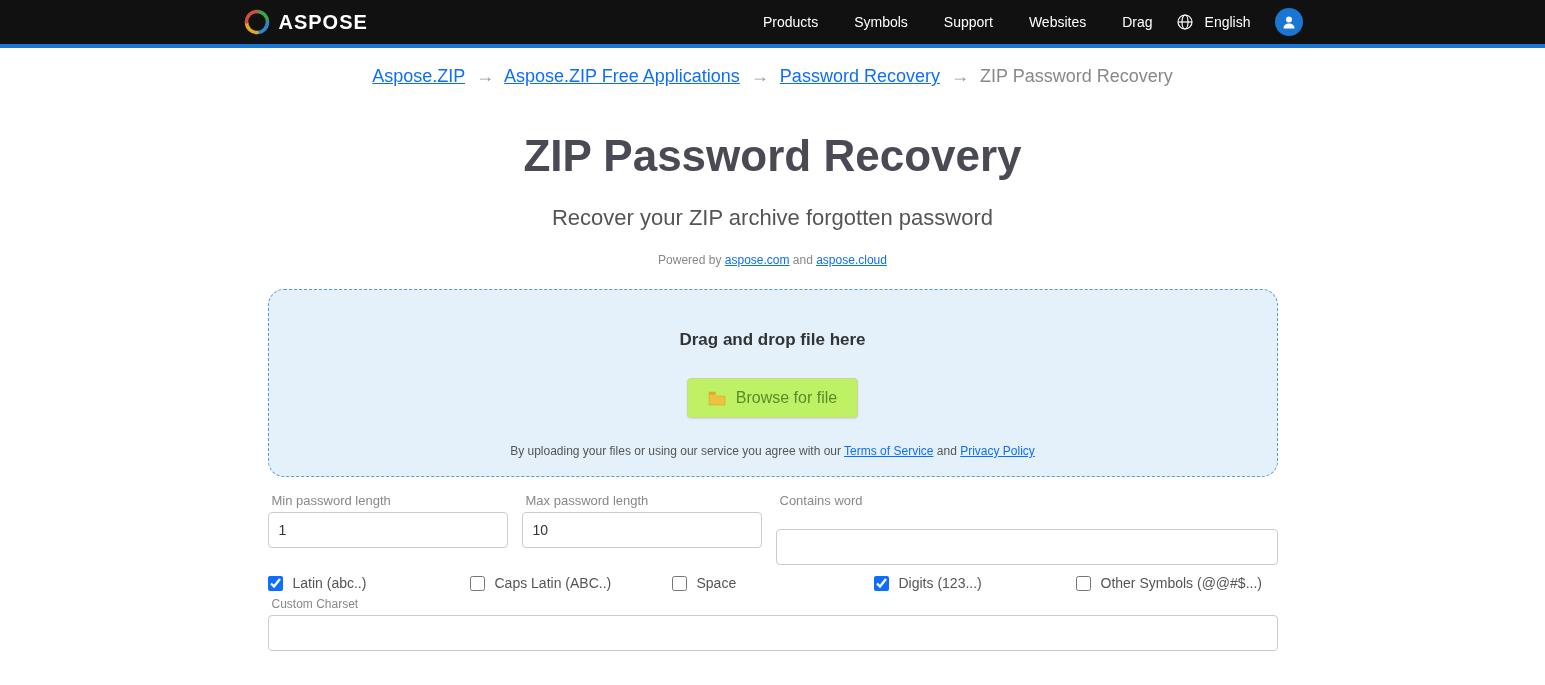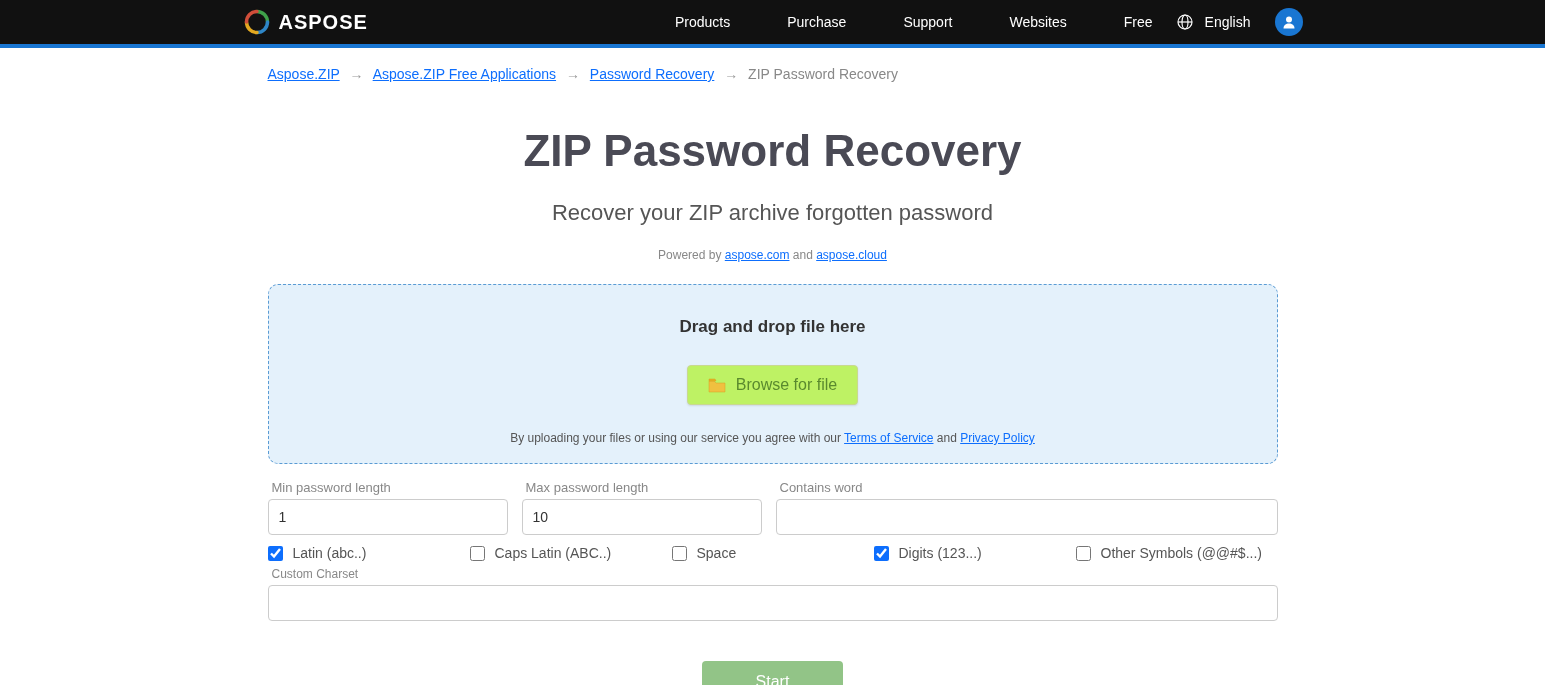--- a/index.html
+++ b/index.html
@@ -4,55 +4,55 @@
 <style>
 * { margin: 0; padding: 0; box-sizing: border-box; }
 body { font-family: Arial, Helvetica, sans-serif; background: #fff; }
 
 
 .header { background: #111; height: 44px; display: flex; align-items: center; padding: 0 0; }
 .header-inner { width: 1060px; margin: 16px auto; display: flex; align-items: center; justify-content: space-between; }
 .logo { display: flex; align-items: center; gap: 8px; }
 .logo-mark { width: 28px; height: 28px; }
 .logo-text { color: #fff; font-size: 20px; font-weight: 600; letter-spacing: 1px; }
-.nav { display: flex; align-items: flex-start; gap: 57px; }
+.nav { display: flex; align-items: flex-start; gap: 36px; }
 .nav-item { color: #fff; font-size: 14px; cursor: pointer; }
 .lang { display: flex; align-items: center; gap: 12px; color: #fff; font-size: 14px; cursor: pointer; }
 .globe-icon { width: 16px; height: 16px; }
 .user-avatar { width: 28px; height: 28px; background: #1976d2; border-radius: 50%; display: flex; align-items: center; justify-content: center; cursor: pointer; }
 .user-avatar svg { width: 16px; height: 16px; }
 .right-group { display: flex; align-items: center; gap: 24px; }
 .blue-bar { height: 4px; background: #1976d2; }
 
 
 .content { width: 1010px; margin: 0 auto; }
-.breadcrumb { padding: 18px 0; font-size: 14px; color: #888; }
+.breadcrumb { padding: 18px 0; font-size: 18px; color: #888; text-align: center; }
 .breadcrumb a { color: #0d6efd; text-decoration: underline; }
 .breadcrumb .arrow { color: #999; margin: 0 6px; }
 .breadcrumb .current { color: #888; }
 
 
 .page-title { text-align: center; font-size: 44px; font-weight: 700; color: #4a4a55; margin-top: 26px; }
 .subtitle { text-align: center; font-size: 22px; color: #555; margin-top: 24px; }
 .powered { text-align: center; font-size: 12px; color: #888; margin-top: 22px; }
 .powered a { color: #0d6efd; text-decoration: underline; }
 
 
-.dropzone { margin-top: 22px; border: 1.5px dashed #5a9bd4; background: #e4f1fb; border-radius: 10px; padding: 32px 20px 18px; text-align: center; }
+.dropzone { margin-top: 22px; border: 1.5px dashed #5a9bd4; background: #e4f1fb; border-radius: 16px; padding: 40px 20px 18px; text-align: center; }
 .drop-text { font-size: 17px; font-weight: 600; color: #333; }
 .browse-btn { display: inline-flex; align-items: center; gap: 10px; margin-top: 28px; padding: 10px 20px; background: #bef264; border: 1px solid #c9d98f; border-radius: 4px; font-size: 16px; color: #5a8a2e; cursor: pointer; box-shadow: 0 1px 2px rgba(0,0,0,0.1); }
 .folder-icon { width: 18px; height: 15px; }
 .terms { font-size: 12px; color: #555; margin-top: 26px; }
 .terms a { color: #0d6efd; text-decoration: underline; }
 
 
 .inputs-row { display: flex; gap: 14px; margin-top: 10px; }
 .field { display: flex; flex-direction: column; }
 .field.min, .field.max { flex: 0 0 240px; }
-.field.contains { flex: 1; }
+.field.contains { flex: 1; gap: 17px; }
 .field-label { font-size: 13px; color: #888; margin: 6px 0 4px 4px; }
 .text-input { height: 36px; border: 1px solid #ccc; border-radius: 4px; padding: 0 10px; font-size: 14px; color: #333; outline: none; }
 
 
 .checks-row { display: flex; gap: 0; margin-top: 10px; align-items: center; }
 .check-item { display: flex; align-items: center; gap: 10px; font-size: 14px; color: #555; flex: 1; }
 .check-item input[type=checkbox] { width: 15px; height: 15px; accent-color: #0d6efd; cursor: pointer; }
 
 
 .custom-charset { margin-top: 6px; }
@@ -73,24 +73,24 @@
         <path d="M16 4 A12 12 0 0 1 28 16" stroke="#3fa14a" stroke-width="4" fill="none" stroke-linecap="round"></path>
         <path d="M28 16 A12 12 0 0 1 16 28" stroke="#2e86c7" stroke-width="4" fill="none" stroke-linecap="round"></path>
         <path d="M16 28 A12 12 0 0 1 4 16" stroke="#e2a820" stroke-width="4" fill="none" stroke-linecap="round"></path>
         <path d="M4 16 A12 12 0 0 1 16 4" stroke="#d04e3a" stroke-width="4" fill="none" stroke-linecap="round"></path>
       </svg>
       <span class="logo-text">ASPOSE</span>
     </div>
     <div class="right-group">
       <div class="nav">
         <span class="nav-item">Products</span>
-        <span class="nav-item">Purchase</span>
+        <span class="nav-item">Symbols</span>
         <span class="nav-item">Support</span>
         <span class="nav-item">Websites</span>
-        <span class="nav-item">Free</span>
+        <span class="nav-item">Drag</span>
       </div>
       <div class="lang">
         <svg class="globe-icon" viewBox="0 0 16 16">
           <circle cx="8" cy="8" r="7" stroke="#fff" stroke-width="1.2" fill="none"></circle>
           <ellipse cx="8" cy="8" rx="3" ry="7" stroke="#fff" stroke-width="1.2" fill="none"></ellipse>
           <line x1="1" y1="8" x2="15" y2="8" stroke="#fff" stroke-width="1.2"></line>
         </svg>
         <span>English</span>
       </div>
       <div class="user-avatar">

